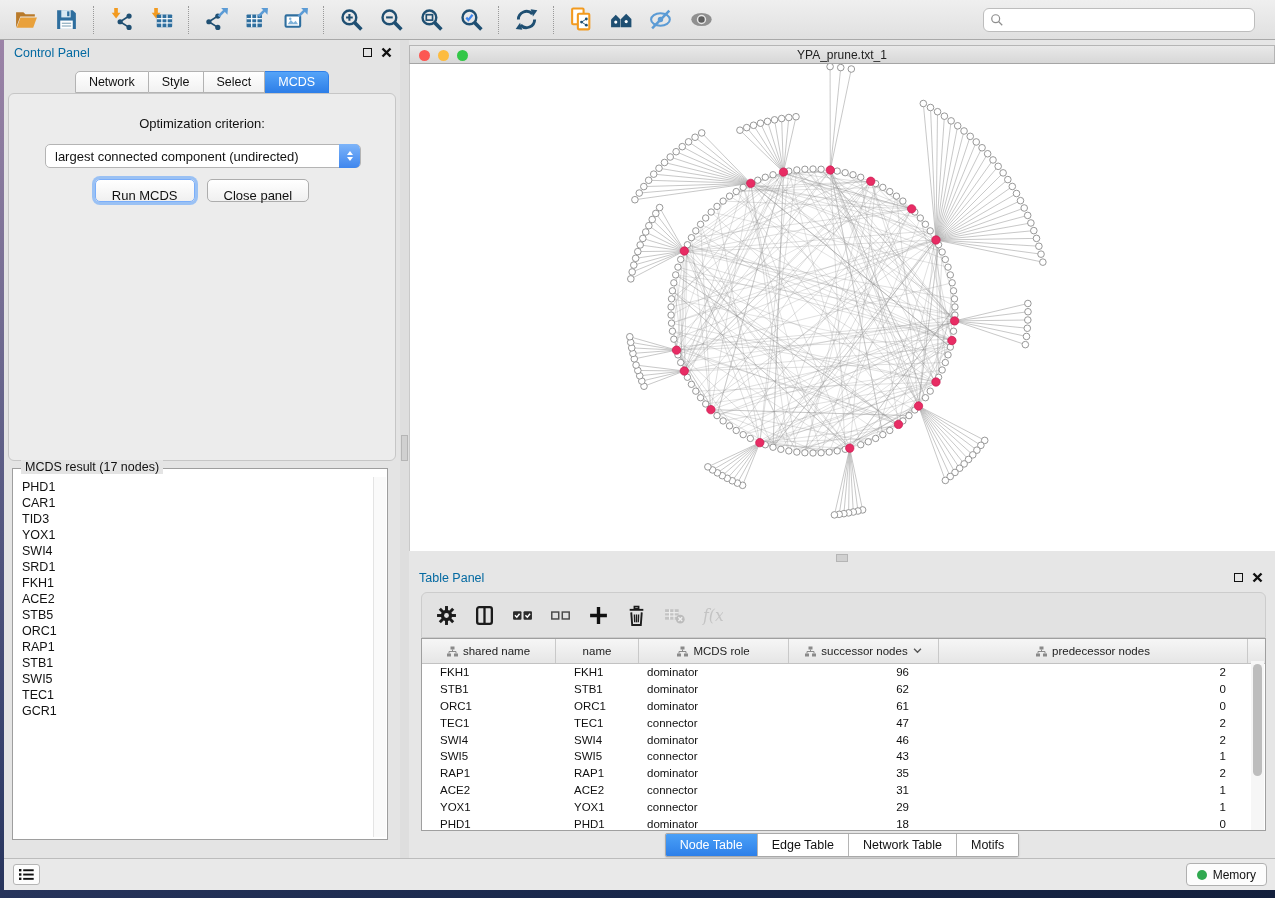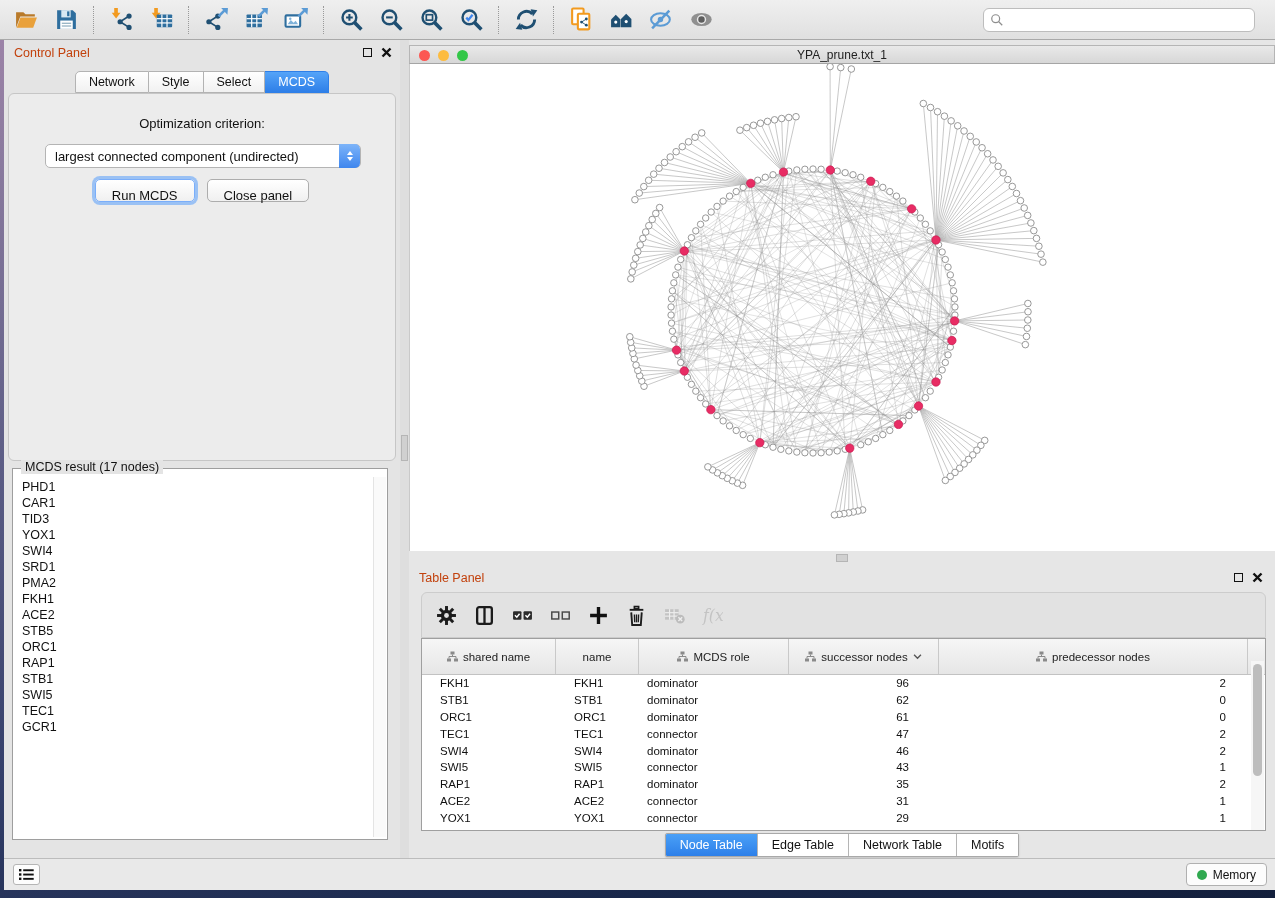--- a/index.html
+++ b/index.html
@@ -9,21 +9,21 @@
   .tbtn { width:40px; height:34px; display:flex; align-items:center; justify-content:center; cursor:pointer; }
   .tbtn svg { width:25px; height:25px; }
   .tsep { width:1px; height:28px; border-left:1px dotted #9a9a9a; margin:0 7px; }
   .search-wrap { margin-left:auto; margin-right:14px; position:relative; }
   .search-input { width:272px; height:24px; border:1px solid #bdbdbd; border-radius:6px; background:#fff; padding:0 8px 0 26px; font-size:12px; outline:none; color:#333; }
   .search-icon { position:absolute; left:7px; top:5px; width:14px; height:14px; }
   .main { position:absolute; left:4px; top:40px; width:1271px; height:850px; background:#e6e6e6; }
   
   .cpanel { position:absolute; left:0; top:0; width:396px; height:818px; background:#e4e4e4; }
   .panel-header { position:absolute; left:0; top:0; width:100%; height:26px; }
-  .panel-title { position:absolute; left:10px; top:6px; font-size:12.5px; color:#c2410c; }
+  .panel-title { position:absolute; left:10px; top:6px; font-size:12.5px; color:#0369a1; }
   .ph-icons { position:absolute; right:8px; top:7px; display:flex; gap:9px; align-items:center; }
   .float-box { width:9px; height:9px; border:1.6px solid #111; display:inline-block; cursor:pointer; }
   .close-x { width:11px; height:11px; cursor:pointer; }
   .cp-tabs { position:absolute; top:31px; left:0; width:100%; display:flex; justify-content:center; }
   .tab { height:22px; padding:0 13px; background:linear-gradient(#ffffff,#f1f1f1); border:1px solid #b3b3b3; border-left:none; font-size:12.5px; display:flex; align-items:center; color:#111; cursor:pointer; }
   .tab:first-child { border-left:1px solid #b3b3b3; border-radius:5px 0 0 0; }
   .tab:last-child { border-radius:0 5px 0 0; }
   .tab.active { background:linear-gradient(#55a4f8,#2e7fe8); color:#fff; border-color:#2e7fe8; }
   .cp-card { position:absolute; left:4px; top:53px; width:388px; height:368px; background:#ececec; border:1px solid #c6c6c6; border-radius:6px; }
   .opt-label { text-align:center; margin-top:22px; font-size:13px; color:#111; }
@@ -49,21 +49,21 @@
   .traffic { position:absolute; left:9px; top:4px; display:flex; gap:8px; }
   .tl { width:11px; height:11px; border-radius:50%; cursor:pointer; }
   .net-title { text-align:center; font-size:12px; color:#222; line-height:18px; }
   .net-canvas { position:absolute; left:405px; top:24px; width:866px; height:487px; background:#fff; border-left:1px solid #c9c9c9; }
   
   .tpanel { position:absolute; left:405px; top:525px; width:866px; height:293px; background:#e6e6e6; }
   .tp-toolbar { position:absolute; left:12px; top:27px; width:845px; height:46px; background:#e2e2e2; border:1px solid #cccccc; border-radius:6px 6px 0 0; display:flex; align-items:center; gap:10px; padding:0 10px; }
   .tp-btn { width:28px; height:30px; display:flex; align-items:center; justify-content:center; cursor:pointer; }
   .tp-btn.disabled { opacity:.42; cursor:default; }
   .tbl { position:absolute; left:12px; top:73px; width:845px; height:193px; background:#fff; border:1px solid #9f9f9f; overflow:hidden; }
-  .tbl-head { display:flex; height:36px; background:linear-gradient(#f6f6f6,#e6e6e6); border-bottom:1px solid #c2c2c2; }
+  .tbl-head { display:flex; height:25px; background:linear-gradient(#f6f6f6,#e6e6e6); border-bottom:1px solid #c2c2c2; }
   .th { display:flex; align-items:center; justify-content:center; gap:5px; font-size:11.5px; color:#222; border-right:1px solid #c9c9c9; height:100%; }
   .th svg { flex:0 0 auto; }
   .tr { display:flex; height:16.8px; align-items:center; cursor:default; }
   .td { font-size:11.5px; color:#111; white-space:nowrap; overflow:hidden; }
   .tbl-vtrack { position:absolute; right:1px; top:22px; width:13px; height:170px; background:#f6f6f6; }
   .tbl-thumb { position:absolute; left:2px; top:3px; width:9px; height:112px; background:#bdbdbd; border-radius:5px; cursor:pointer; }
   .bot-tabs { position:absolute; left:0; top:268px; width:100%; display:flex; justify-content:center; }
   .seg { display:flex; border:1px solid #a9a9a9; border-radius:2px; overflow:hidden; background:#fff; box-shadow:0 1px 2px rgba(0,0,0,.15); }
   .seg .stab { height:22px; padding:0 14px; font-size:12.5px; display:flex; align-items:center; color:#111; border-left:1px solid #b5b5b5; background:#fff; cursor:pointer; }
   .seg .stab:first-child { border-left:none; }
@@ -287,21 +287,20 @@
     </div>
     <div class="groupbox">
       <span class="legend">MCDS result (17 nodes)</span>
       <div class="mcds-list" id="mcdsList">
           <div class="mcds-item">PHD1</div>
           <div class="mcds-item">CAR1</div>
           <div class="mcds-item">TID3</div>
           <div class="mcds-item">YOX1</div>
           <div class="mcds-item">SWI4</div>
           <div class="mcds-item">SRD1</div>
-          <div class="mcds-item">PMA2</div>
           <div class="mcds-item">FKH1</div>
           <div class="mcds-item">ACE2</div>
           <div class="mcds-item">STB5</div>
           <div class="mcds-item">ORC1</div>
           <div class="mcds-item">RAP1</div>
           <div class="mcds-item">STB1</div>
           <div class="mcds-item">SWI5</div>
           <div class="mcds-item">TEC1</div>
           <div class="mcds-item">GCR1</div>
         </div>

